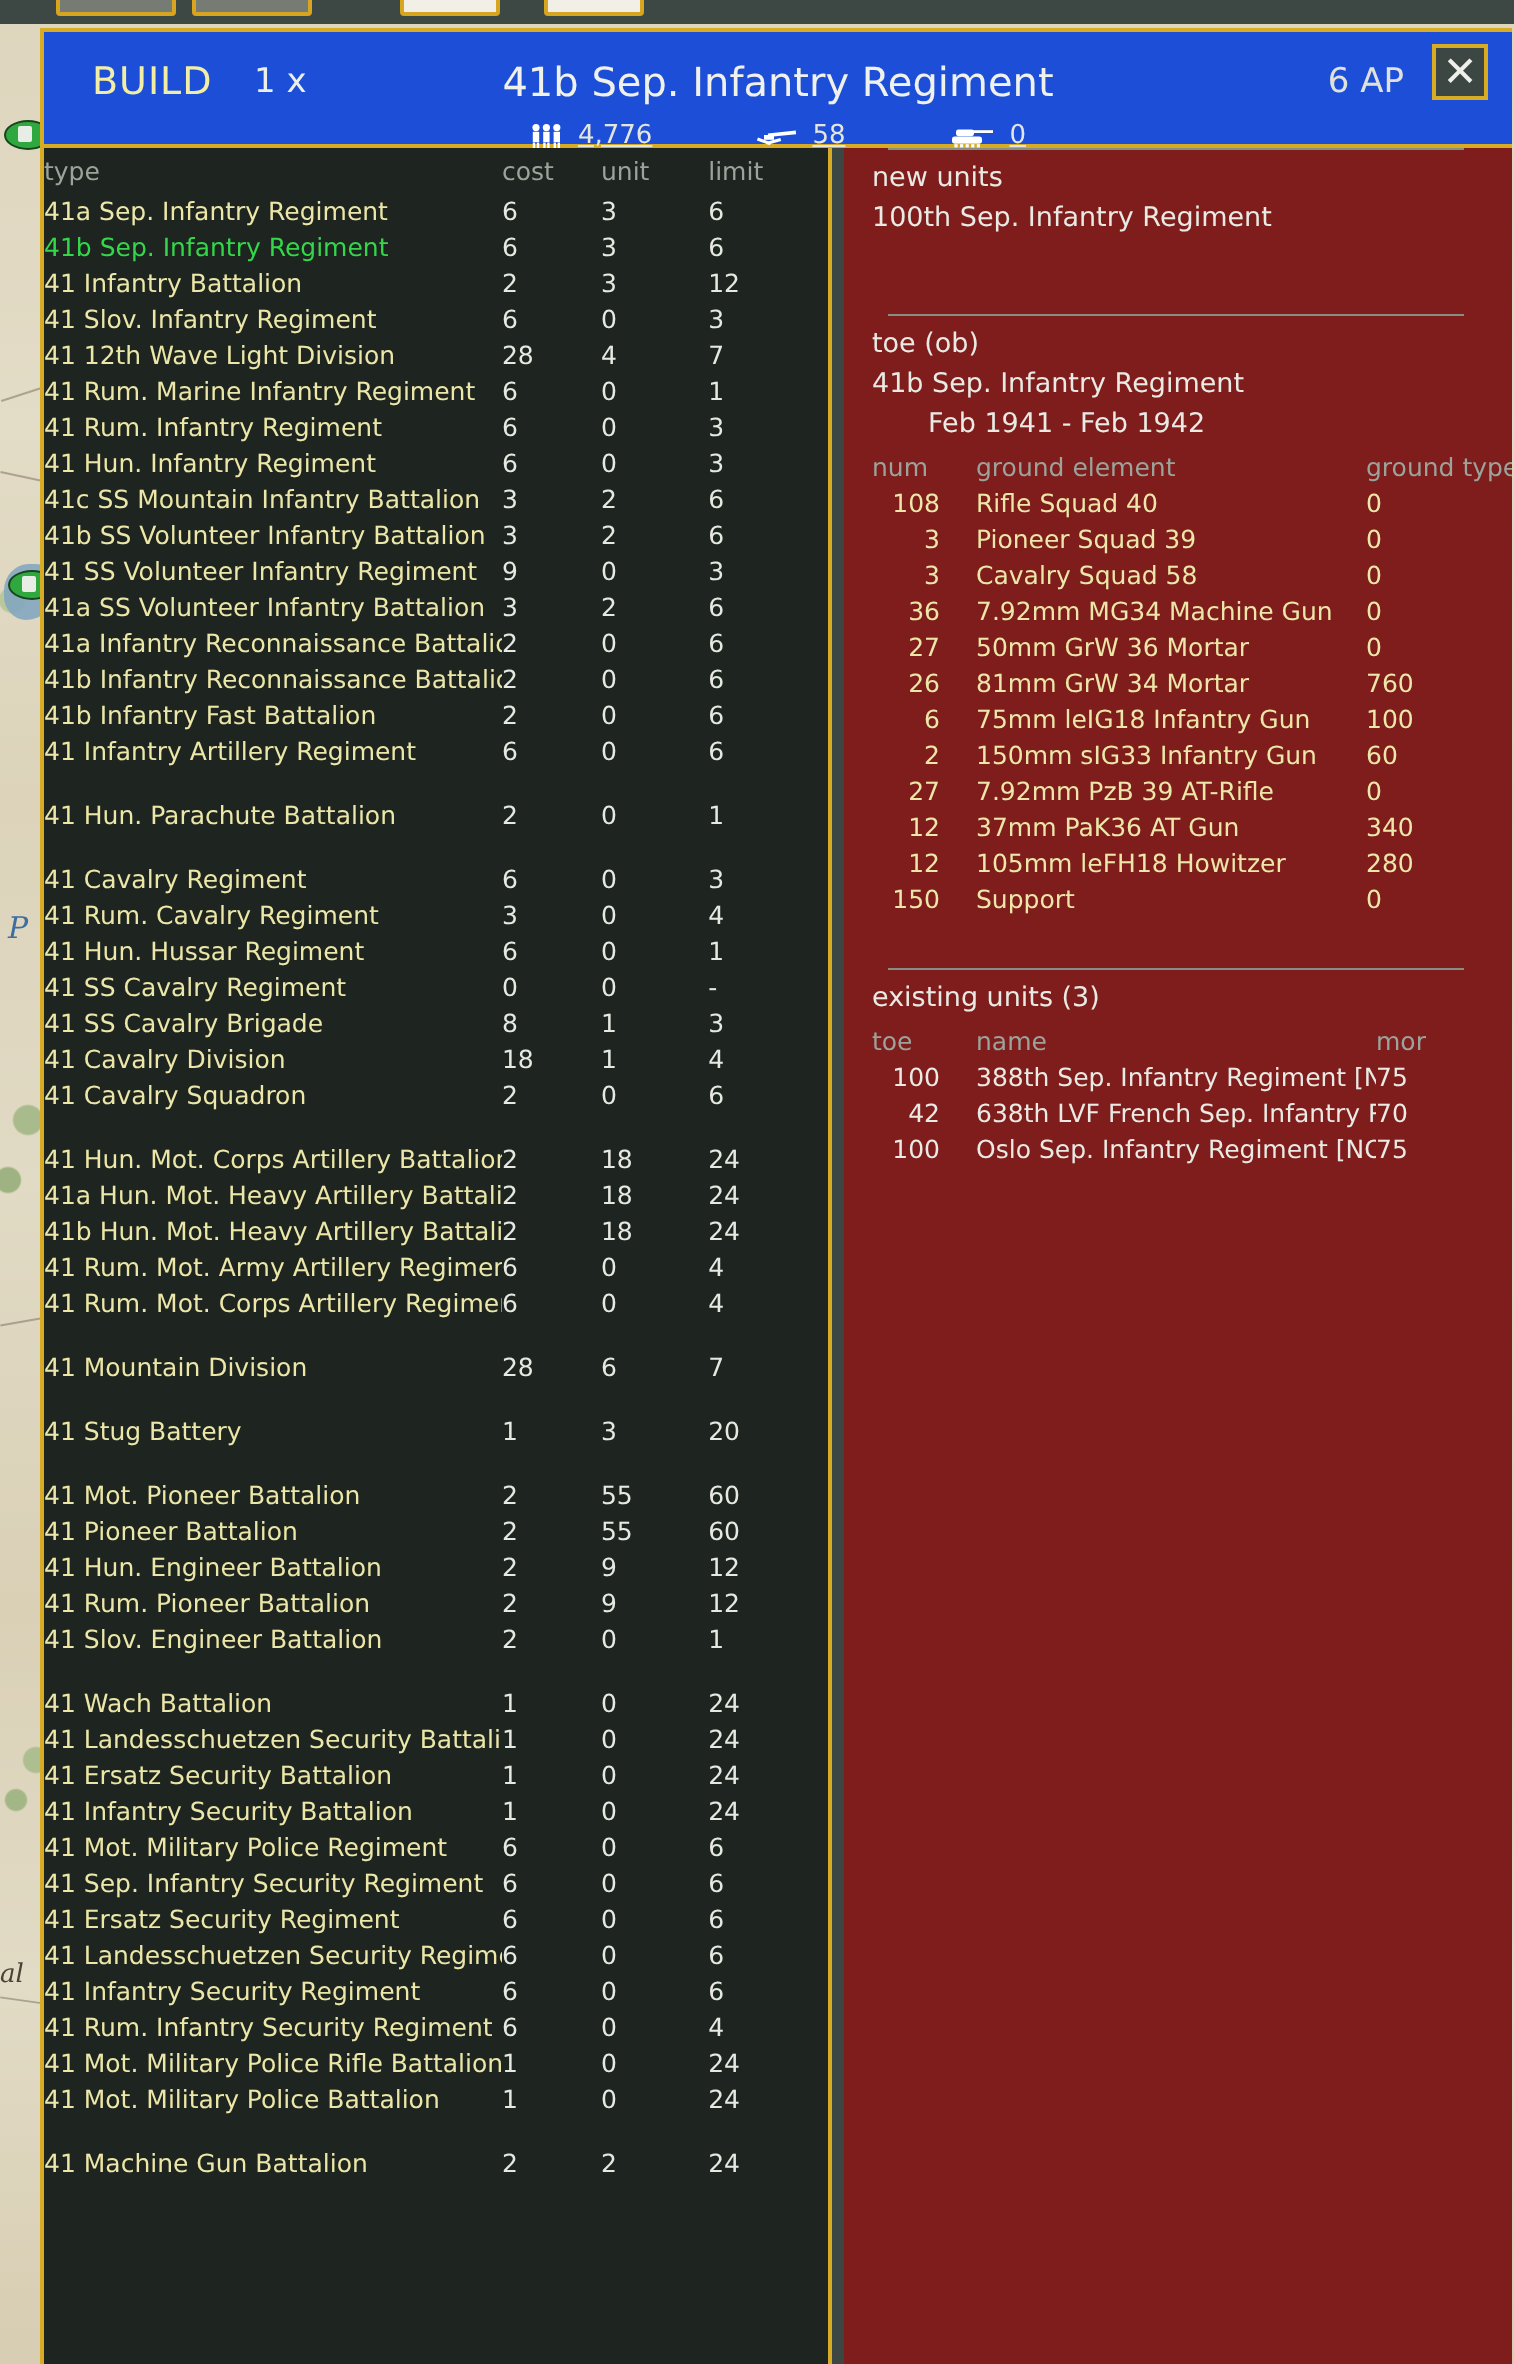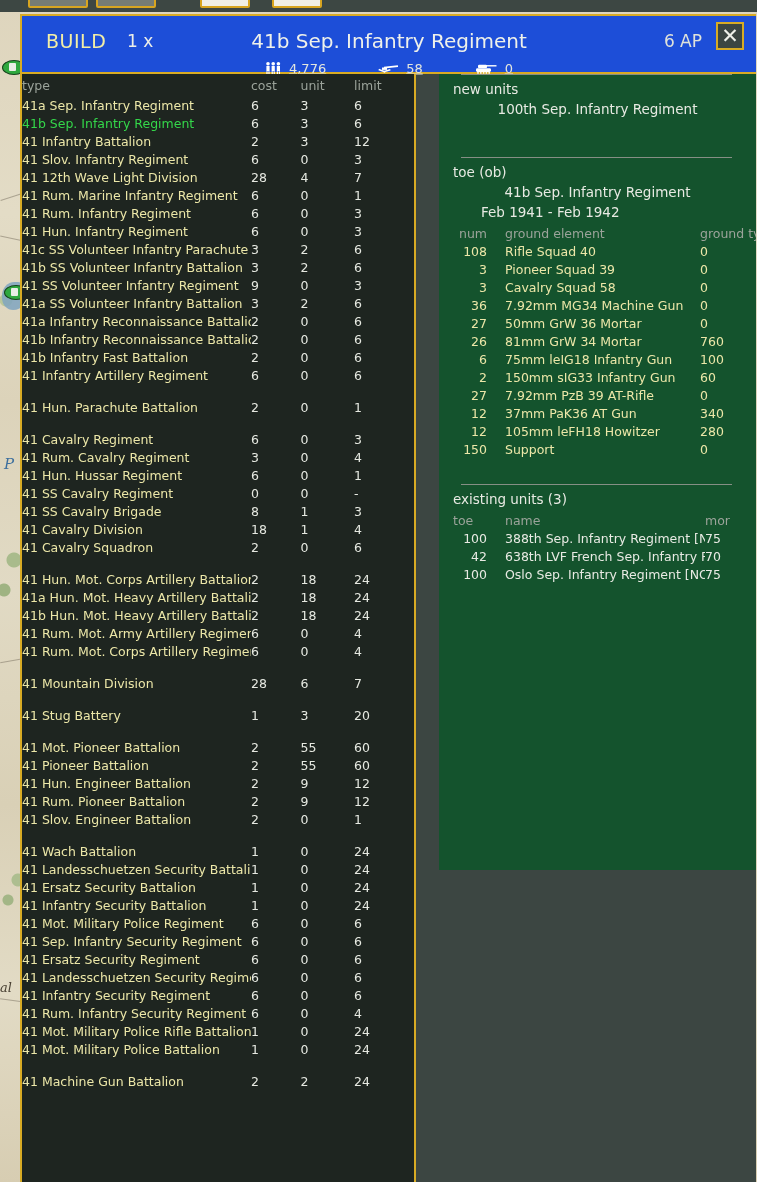--- a/index.html
+++ b/index.html
@@ -86,43 +86,43 @@
   .stat{display:flex;align-items:center;gap:7px;text-decoration:underline;}
   .stat svg{display:block;}
   
   .dialog-body{position:relative;height:1108px;}
   .pane-left{
     position:absolute;left:0;top:0;width:394px;height:1108px;
     background:#1e2520;border-right:2px solid #d8ab24;
     box-sizing:border-box;overflow:hidden;
   }
   .pane-right{
-    position:absolute;left:417px;top:0;right:0;height:796px;
-    background:#14532d;overflow:hidden;
+    position:absolute;left:400px;top:0;right:0;height:1108px;
+    background:#7f1d1d;overflow:hidden;
   }
   
   table.units{border-collapse:collapse;width:394px;table-layout:fixed;}
   table.units td{
     font-size:12.5px;padding:0;height:18px;vertical-align:middle;
     white-space:nowrap;overflow:hidden;
   }
   td.c-type{width:222px;padding-left:14px;color:#ece7a8;}
   td.c-cost{width:48px;color:#e6e9e1;}
   td.c-unit{width:52px;color:#e6e9e1;}
   td.c-limit{width:60px;color:#e6e9e1;}
   tr.hdr td{color:#9ba39a;font-size:12.5px;height:22px;}
   tr.sel td.c-type{color:#34d74a;}
   tr.spacer td{height:14px;}
   
   .rsec{padding:0 14px;}
   .rule{
     height:1px;background:#868f85;margin:0 10px 0 8px;
   }
   .rsec-title{color:#e8eae3;font-size:13.5px;margin:6px 0 0 0;}
-  .rsec-sub{color:#e8eae3;font-size:13.5px;margin:4px 0 0 0;text-align:center;}
+  .rsec-sub{color:#e8eae3;font-size:13.5px;margin:4px 0 0 0;}
   .rsec-date{color:#e8eae3;font-size:13.5px;margin:4px 0 0 28px;}
   table.toe,table.exist{border-collapse:collapse;table-layout:fixed;width:335px;margin-top:4px;}
   table.toe td,table.exist td{font-size:12.5px;height:18px;padding:0;white-space:nowrap;overflow:hidden;}
   table.toe td.t-num{width:34px;text-align:right;color:#ece7a8;}
   table.toe td.t-name{width:195px;padding-left:18px;color:#ece7a8;}
   table.toe td.t-pool{width:100px;color:#ece7a8;}
   table.toe tr.hdr td,table.exist tr.hdr td{color:#9ba39a;}
   table.exist td.e-toe{width:34px;text-align:right;color:#e8eae3;}
   table.exist td.e-name{width:200px;padding-left:18px;color:#e8eae3;}
   table.exist td.e-mor{width:90px;color:#e8eae3;}
@@ -268,21 +268,21 @@
                 <td class="c-unit">0</td>
                 <td class="c-limit">3</td>
               </tr>
               <tr>
                 <td class="c-type">41 Hun. Infantry Regiment</td>
                 <td class="c-cost">6</td>
                 <td class="c-unit">0</td>
                 <td class="c-limit">3</td>
               </tr>
               <tr>
-                <td class="c-type">41c SS Volunteer Infantry Parachute</td>
+                <td class="c-type">41c SS Mountain Infantry Battalion</td>
                 <td class="c-cost">3</td>
                 <td class="c-unit">2</td>
                 <td class="c-limit">6</td>
               </tr>
               <tr>
                 <td class="c-type">41b SS Volunteer Infantry Battalion</td>
                 <td class="c-cost">3</td>
                 <td class="c-unit">2</td>
                 <td class="c-limit">6</td>
               </tr>
@@ -559,21 +559,21 @@
         </div>
 
         <div class="rsec">
           <div class="rule"></div>
           <div class="rsec-title">toe (ob)</div>
           <div class="rsec-sub">41b Sep. Infantry Regiment</div>
           <div class="rsec-date">Feb 1941 -  Feb 1942</div>
           <table class="toe">
             <tbody id="toe-body">
                 <tr class="hdr">
-                  <td class="t-num" style="text-align: right;">num</td>
+                  <td class="t-num" style="text-align: left;">num</td>
                   <td class="t-name">ground element</td>
                   <td class="t-pool">ground type pool</td>
                 </tr>
                 <tr>
                   <td class="t-num">108</td>
                   <td class="t-name">Rifle Squad 40</td>
                   <td class="t-pool">0</td>
                 </tr>
                 <tr>
                   <td class="t-num">3</td>

